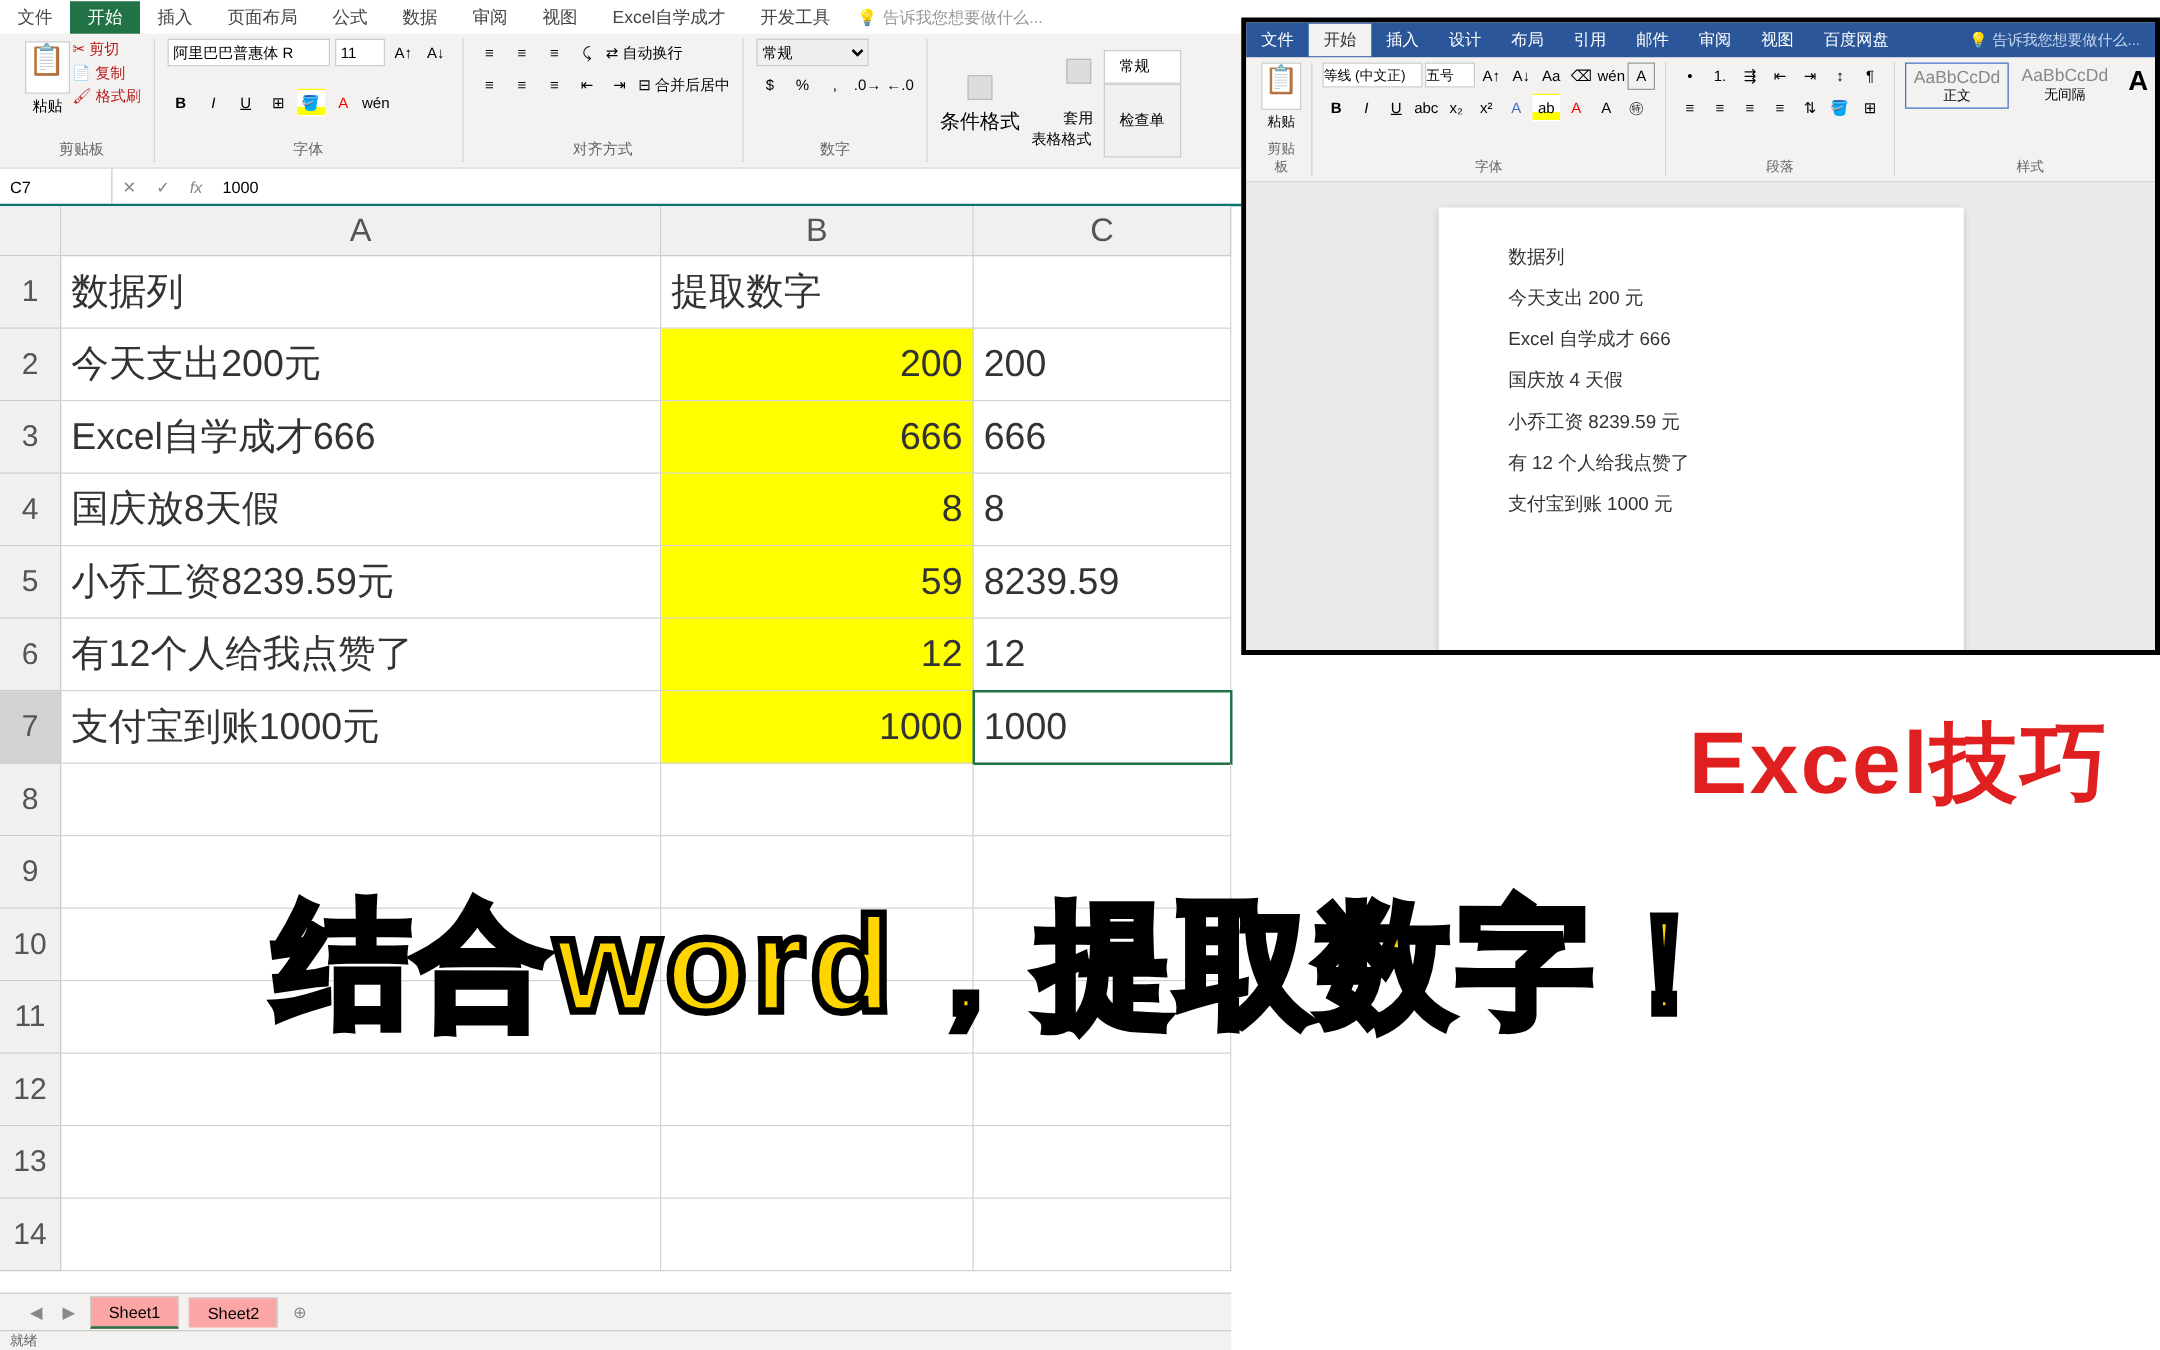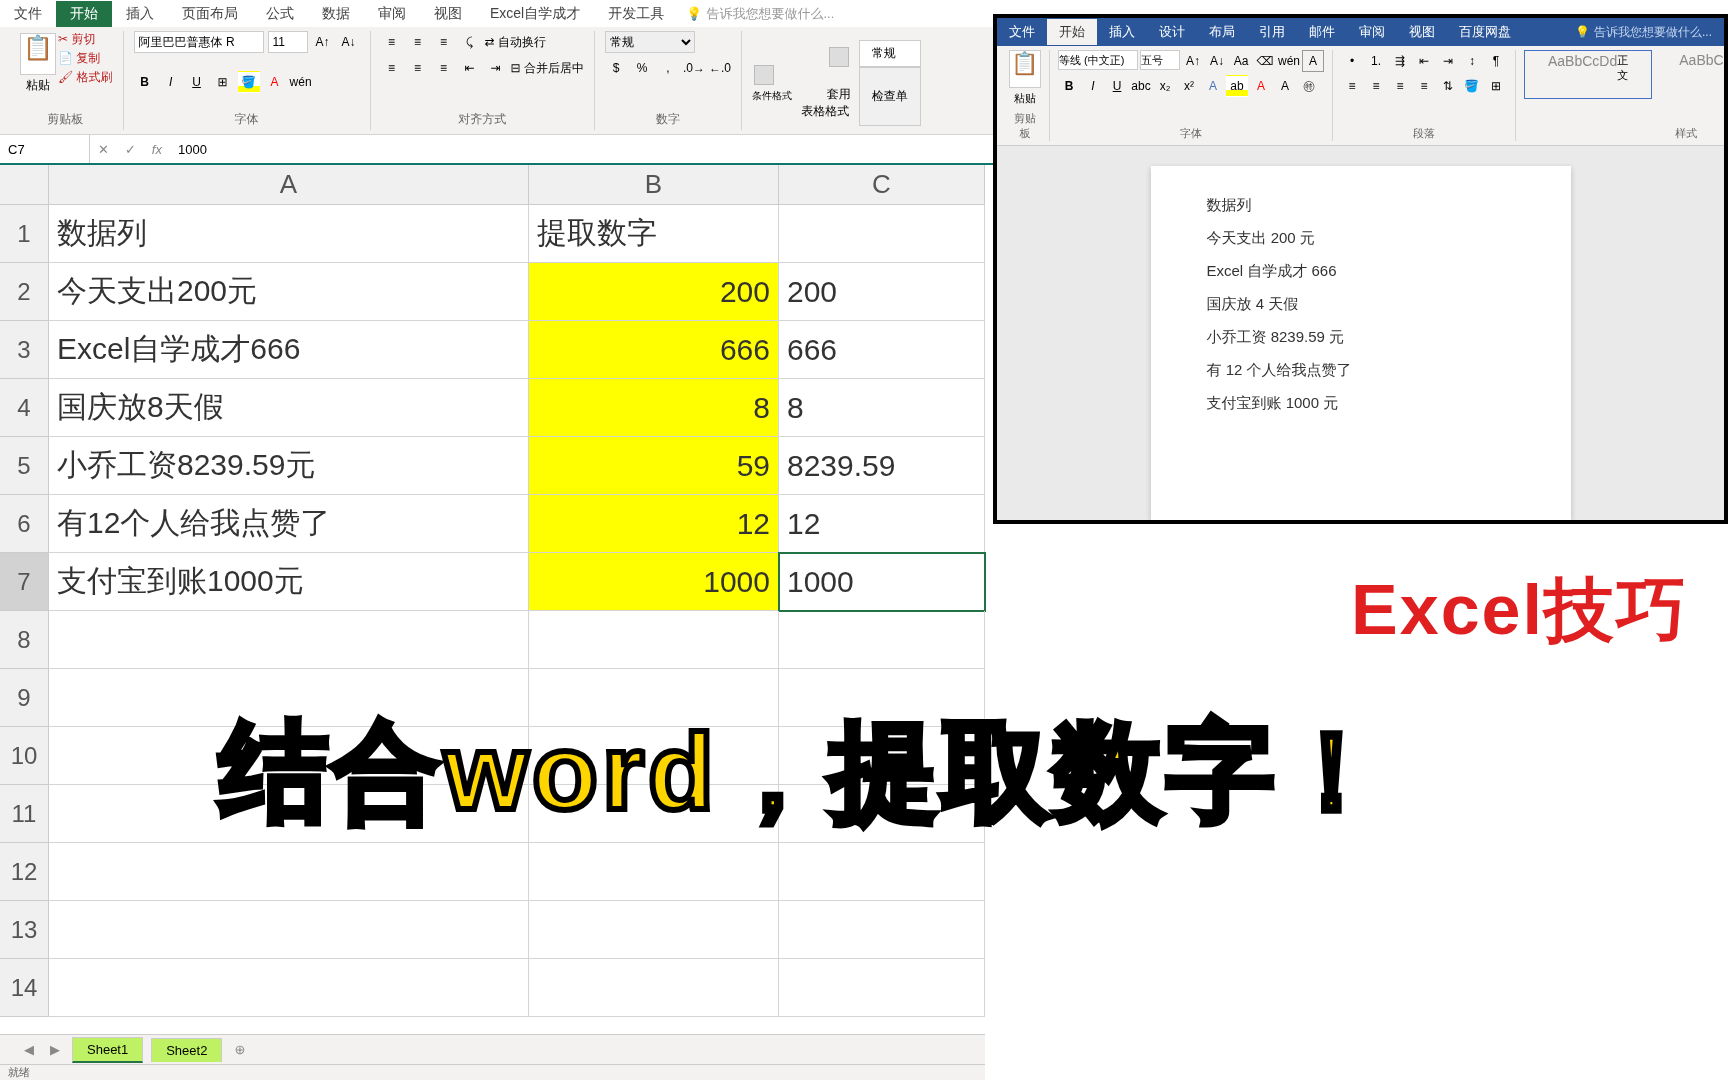--- a/index.html
+++ b/index.html
@@ -40,37 +40,37 @@
 .cols{flex:1}
 .colheads{display:flex;height:40px}
 .ch{background:#f0f0f0;border-right:1px solid #ccc;border-bottom:1px solid #ccc;display:flex;align-items:center;justify-content:center;font-size:26px;color:#555}
 .chA{width:480px}.chB{width:250px}.chC{width:206px}
 .rows .row{display:flex;height:58px}
 .cell{border-right:1px solid #d4d4d4;border-bottom:1px solid #d4d4d4;padding:0 8px;font-size:30px;display:flex;align-items:center;color:#333}
 .cA{width:480px}.cB{width:250px;justify-content:flex-end}.cC{width:206px}
 .cB.yellow{background:#ffff00}
 .cell.selected{outline:2px solid #217346;outline-offset:-1px}
 .sheettabs{position:absolute;bottom:16px;left:0;height:30px;width:985px;background:#f3f2f1;border-top:1px solid #ccc;display:flex;align-items:center;font-size:13px;padding:0 20px;gap:8px}
-.sheettabs .stab{padding:4px 14px;background:#bef264;border:1px solid #ccc;border-bottom:none;cursor:pointer}
+.sheettabs .stab{padding:4px 14px;background:#fca5a5;border:1px solid #ccc;border-bottom:none;cursor:pointer}
 .sheettabs .stab.active{border-bottom:2px solid #217346}
 .sheettabs .nav{color:#888;padding:0 4px}
 .statusbar{position:absolute;bottom:0;left:0;width:985px;height:16px;background:#f3f2f1;border-top:1px solid #ccc;font-size:11px;color:#666;padding:0 8px}
 
 .word{position:absolute;top:14px;right:0;width:735px;height:510px;border:4px solid #000;background:#fff;display:flex;flex-direction:column}
 .word-tabs{height:28px;background:#2b579a;display:flex;align-items:center;font-size:13px;color:#fff}
 .word-tabs .wtab{padding:4px 12px;cursor:pointer}
 .word-tabs .wtab.active{background:#f3f2f1;color:#333}
 .word-tabs .tell{color:#c4d5ee;font-size:12px;margin-left:auto;padding-right:12px}
 .word-ribbon{height:100px;background:#f3f2f1;border-bottom:1px solid #ccc;display:flex;padding:4px;overflow:hidden}
 .wrgroup{border-right:1px solid #d4d4d4;padding:0 8px;display:flex;flex-direction:column;justify-content:space-between}
 .wrgroup .lbl{font-size:11px;color:#666;text-align:center}
 .word-page{flex:1;background:#eaeaea;display:flex;justify-content:center;padding-top:20px;overflow:hidden}
 .word-doc{width:420px;background:#fff;box-shadow:0 2px 6px rgba(0,0,0,0.2);padding:30px 20px 20px 56px}
 .word-doc p{font-size:15px;color:#333;margin-bottom:14px}
-.wstyle{display:flex;flex-direction:row;padding:2px 23px;font-size:11px}
+.wstyle{display:flex;flex-direction:column;align-items:center;padding:2px 6px;font-size:11px}
 .wstyle .sample{font-size:14px;color:#888}
 .overlay-title{position:absolute;top:564px;right:40px;font-size:70px;font-weight:900;color:#e02020;letter-spacing:2px}
 .overlay-sub{position:absolute;top:700px;left:220px;font-size:108px;font-weight:900;color:#ffd500;-webkit-text-stroke:6px #000;letter-spacing:4px;white-space:nowrap}
 </style>
 </head>
 <body>
 
 <div class="excel-tabs">
   <div class="tab">文件</div>
   <div class="tab active">开始</div>
@@ -146,21 +146,21 @@
         <span class="rbtn">%</span>
         <span class="rbtn">,</span>
         <span class="rbtn">.0→</span>
         <span class="rbtn">←.0</span>
       </div>
     </div>
     <div class="lbl">数字</div>
   </div>
   <div class="rgroup" style="border-right:none">
     <div style="display:flex;gap:8px;align-items:center">
-      <div style="font-size:10px">
+      <div style="text-align:center;font-size:16px">
         <div class="ricon"></div><br>
         <span>条件格式</span>
       </div>
       <div style="text-align:center;font-size:12px;white-space:pre">
         <div class="ricon"></div><br>
         <span>套用
 表格格式</span>
       </div>
       <div style="display:flex;flex-direction:column;font-size:12px">
         <span style="border:1px solid #ccc;padding:4px 12px;background:#fff">常规</span>

